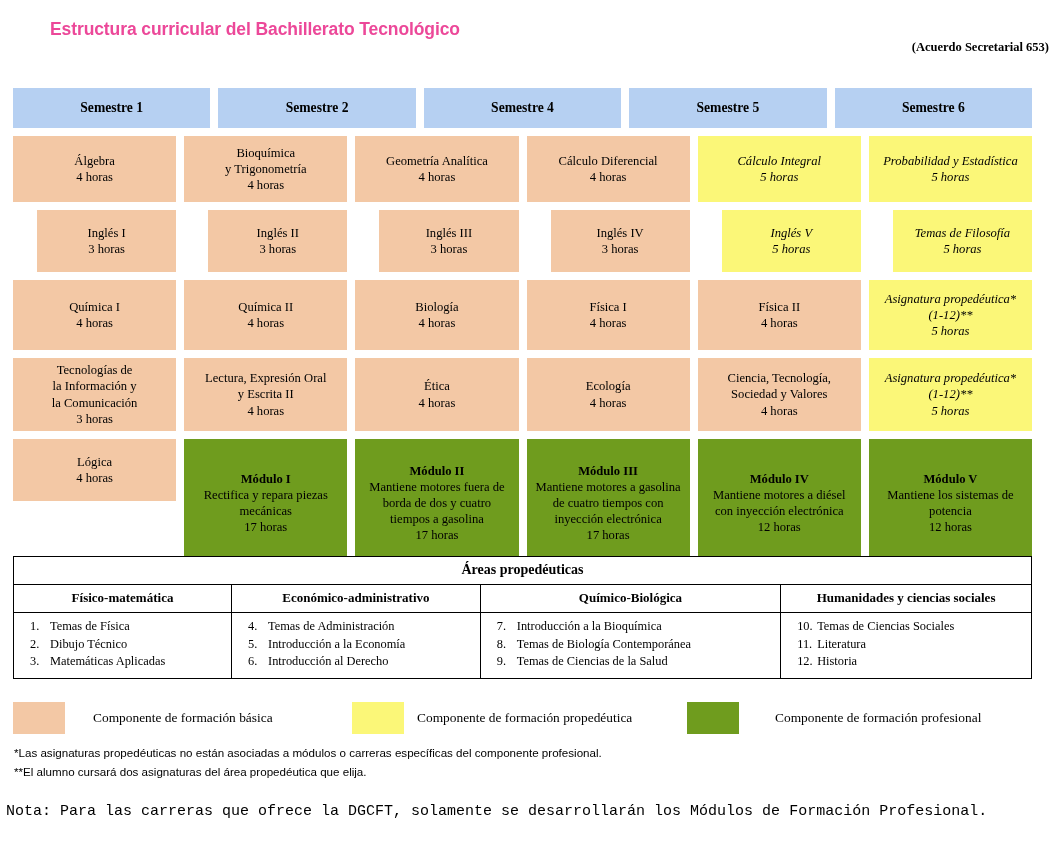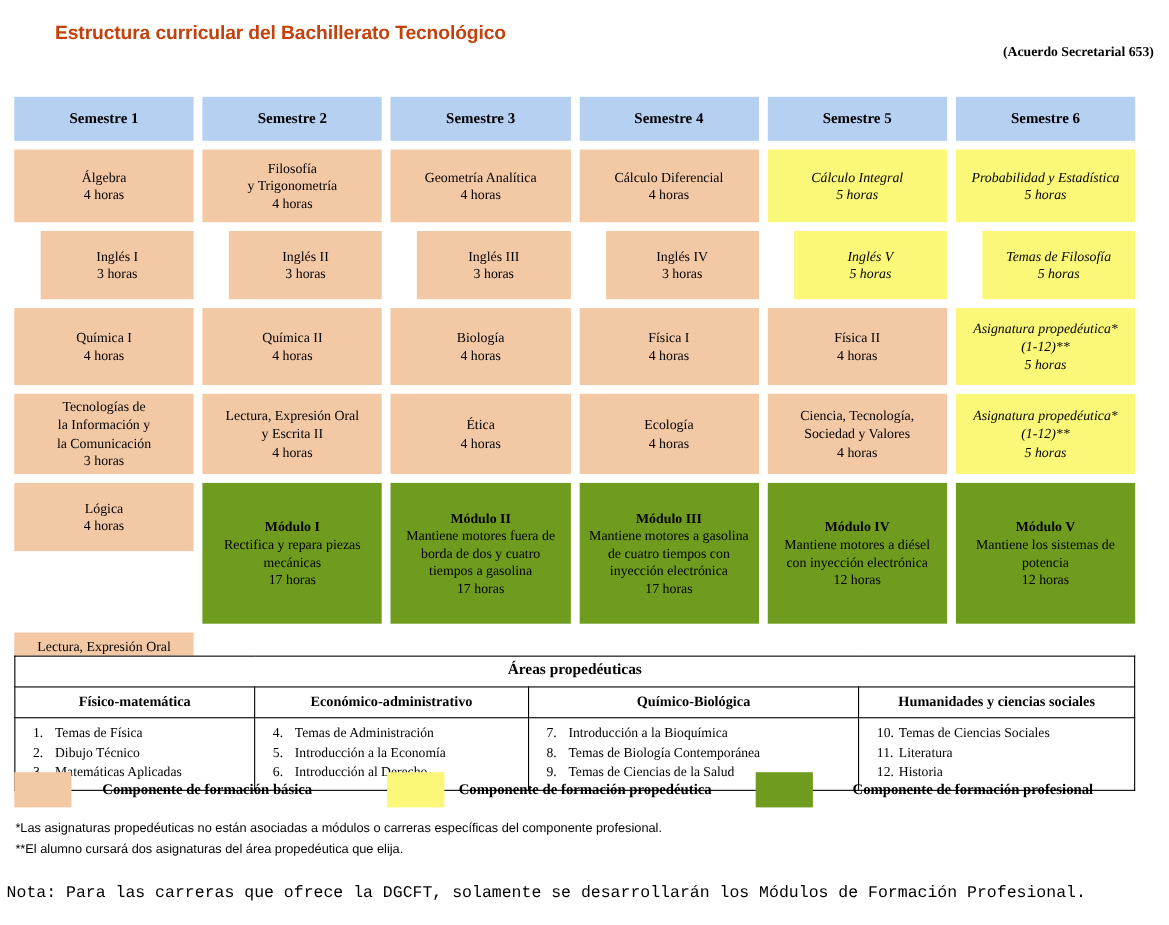--- a/index.html
+++ b/index.html
@@ -18,21 +18,21 @@
   }
 
   
   #page-title {
     position: absolute;
     left: 50px;
     top: 19px;
     font-family: "Liberation Sans", sans-serif;
     font-weight: bold;
     font-size: 17.5px;
-    color: #c2410c;
+    color: #ec4899;
     letter-spacing: -0.1px;
     white-space: nowrap;
     text-align: right;
   }
   #accord-note {
     position: absolute;
     right: 14px;
     top: 40px;
     font-family: "Liberation Serif", serif;
     font-weight: bold;
@@ -92,21 +92,21 @@
 
   
   .cell.tall { height: 128px; }
 
   .spacer { visibility: hidden; }
 
   
   #areas-table {
     position: absolute;
     left: 13px;
-    top: 596px;
+    top: 556px;
     width: 1019px;
     border-collapse: collapse;
     border: 1.5px solid #000;
     background: #fff;
   }
   #areas-table td, #areas-table th {
     border: 1px solid #000;
     padding: 0;
     vertical-align: top;
   }
@@ -146,21 +146,20 @@
     top: 702px;
     width: 1030px;
     height: 34px;
   }
   .legend-item {
     position: absolute;
     top: 0;
     height: 32px;
     display: flex;
     align-items: center;
-    font-weight: bold;
   }
   .swatch {
     width: 52px;
     height: 32px;
     flex: 0 0 52px;
   }
   .legend-label {
     font-size: 13.4px;
     white-space: nowrap;
   }
@@ -200,43 +199,40 @@
 <div id="grid">
 
   <div class="grid-row hdr-row">
     <div class="col">
       <div class="cell hdr">Semestre 1</div>
     </div>
     <div class="col">
       <div class="cell hdr">Semestre 2</div>
     </div>
     <div class="col">
-      <div class="cell hdr">Semestre 3</div>
-    </div>
-    <div class="col">
       <div class="cell hdr">Semestre 4</div>
     </div>
     <div class="col">
       <div class="cell hdr">Semestre 5</div>
     </div>
     <div class="col">
       <div class="cell hdr">Semestre 6</div>
     </div>
   </div>
 
   <div class="grid-row r1">
       <div class="col">
         <div class="cell basica">
           <span class="ln">Álgebra</span>
           <span class="ln">4 horas</span>
         </div>
       </div>
       <div class="col">
         <div class="cell basica">
-          <span class="ln">Filosofía</span>
+          <span class="ln">Bioquímica</span>
           <span class="ln">y Trigonometría</span>
           <span class="ln">4 horas</span>
         </div>
       </div>
       <div class="col">
         <div class="cell basica">
           <span class="ln">Geometría Analítica</span>
           <span class="ln">4 horas</span>
         </div>
       </div>

